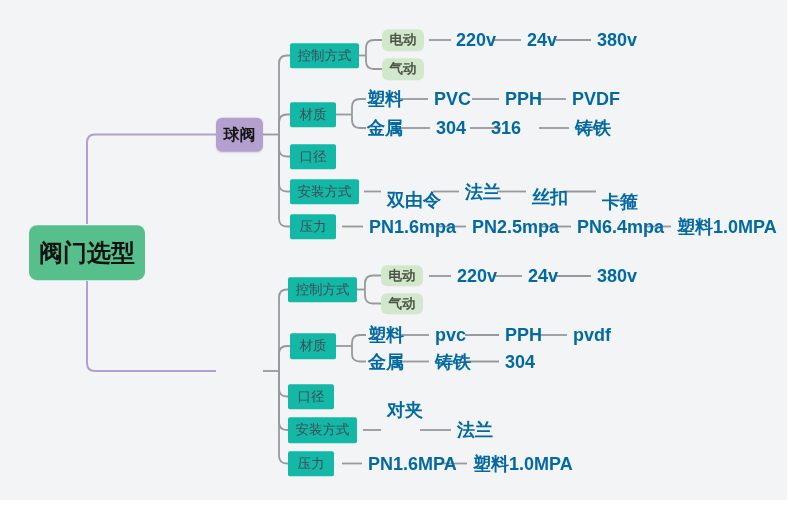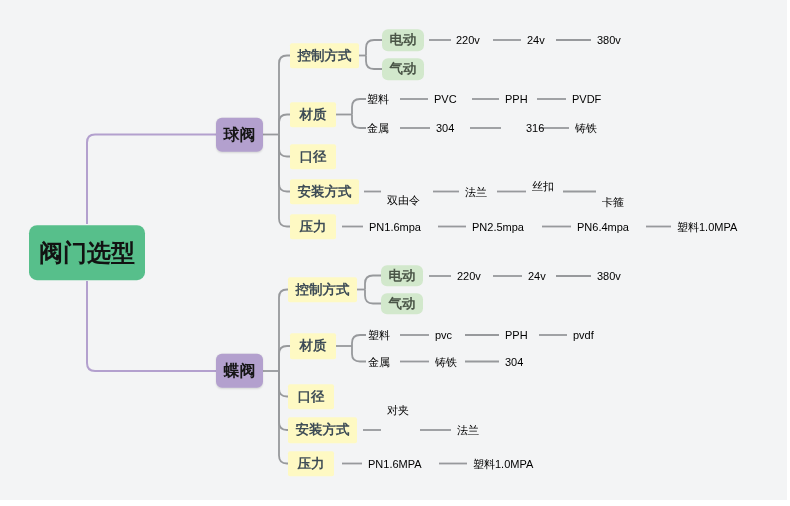--- a/index.html
+++ b/index.html
@@ -31,41 +31,41 @@
     background:#b3a0ce;
     color:#161616;
     font-size:16px;
     font-weight:bold;
     text-align:center;
     padding:8px 0;
     border-radius:6px;
     box-shadow:0 1px 2px rgba(0,0,0,0.12);
   }
   .cat-node{
-    background:#fef9c3;
+    background:#14b8a6;
     color:#3e4c56;
     font-size:13.5px;
-    font-weight:bold;
+    font-weight:normal;
     text-align:center;
     padding:5px 0;
     border-radius:2px;
   }
   .leaf-green{
     background:#d2e8cc;
     color:#4a5547;
     font-size:13.5px;
     font-weight:bold;
     text-align:center;
     padding:3px 0;
     border-radius:6px;
   }
   .leaf-text{
-    color:#000000;
-    font-size:11px;
-    font-weight:normal;
+    color:#0369a1;
+    font-size:18px;
+    font-weight:bold;
   }
 </style>
 </head>
 <body>
 
 <div id="canvas">
 
   <svg class="wires" width="787" height="500" viewBox="0 0 787 500">
     <g stroke="#b3a0ce" stroke-width="2" fill="none">
       <path d="M216 134.5 H95 Q87 134.5 87 142.5 V224"></path>
@@ -155,38 +155,37 @@
   <div class="node leaf-text" style="left:527px;top:40px">24v</div>
   <div class="node leaf-text" style="left:597px;top:40px">380v</div>
 
   <div class="node cat-node" style="left:290px;top:114.5px;width:46px">材质</div>
   <div class="node leaf-text" style="left:367px;top:99px">塑料</div>
   <div class="node leaf-text" style="left:434px;top:99px">PVC</div>
   <div class="node leaf-text" style="left:505px;top:99px">PPH</div>
   <div class="node leaf-text" style="left:572px;top:99px">PVDF</div>
   <div class="node leaf-text" style="left:367px;top:128px">金属</div>
   <div class="node leaf-text" style="left:436px;top:128px">304</div>
-  <div class="node leaf-text" style="left:526px;top:128px">316</div>
+  <div class="node leaf-text" style="left:491px;top:128px">316</div>
   <div class="node leaf-text" style="left:575px;top:128px">铸铁</div>
 
   <div class="node cat-node" style="left:290px;top:156.5px;width:46px">口径</div>
 
   <div class="node cat-node" style="left:290px;top:191.5px;width:69px">安装方式</div>
   <div class="node leaf-text" style="left:387px;top:200px">双由令</div>
   <div class="node leaf-text" style="left:465px;top:191.5px">法兰</div>
-  <div class="node leaf-text" style="left:532px;top:186px">丝扣</div>
+  <div class="node leaf-text" style="left:532px;top:197px">丝扣</div>
   <div class="node leaf-text" style="left:602px;top:202px">卡箍</div>
 
   <div class="node cat-node" style="left:290px;top:226.5px;width:46px">压力</div>
   <div class="node leaf-text" style="left:369px;top:226.5px">PN1.6mpa</div>
   <div class="node leaf-text" style="left:472px;top:226.5px">PN2.5mpa</div>
   <div class="node leaf-text" style="left:577px;top:226.5px">PN6.4mpa</div>
   <div class="node leaf-text" style="left:677px;top:226.5px">塑料1.0MPA</div>
 
-  <div class="node branch-node" style="left:216px;top:371px;width:47px">蝶阀</div>
 
   <div class="node cat-node" style="left:288px;top:289.5px;width:69px">控制方式</div>
   <div class="node leaf-green" style="left:381px;top:275.5px;width:42px">电动</div>
   <div class="node leaf-green" style="left:381px;top:303.5px;width:42px">气动</div>
   <div class="node leaf-text" style="left:457px;top:276px">220v</div>
   <div class="node leaf-text" style="left:528px;top:276px">24v</div>
   <div class="node leaf-text" style="left:597px;top:276px">380v</div>
 
   <div class="node cat-node" style="left:290px;top:346px;width:46px">材质</div>
   <div class="node leaf-text" style="left:368px;top:335px">塑料</div>

